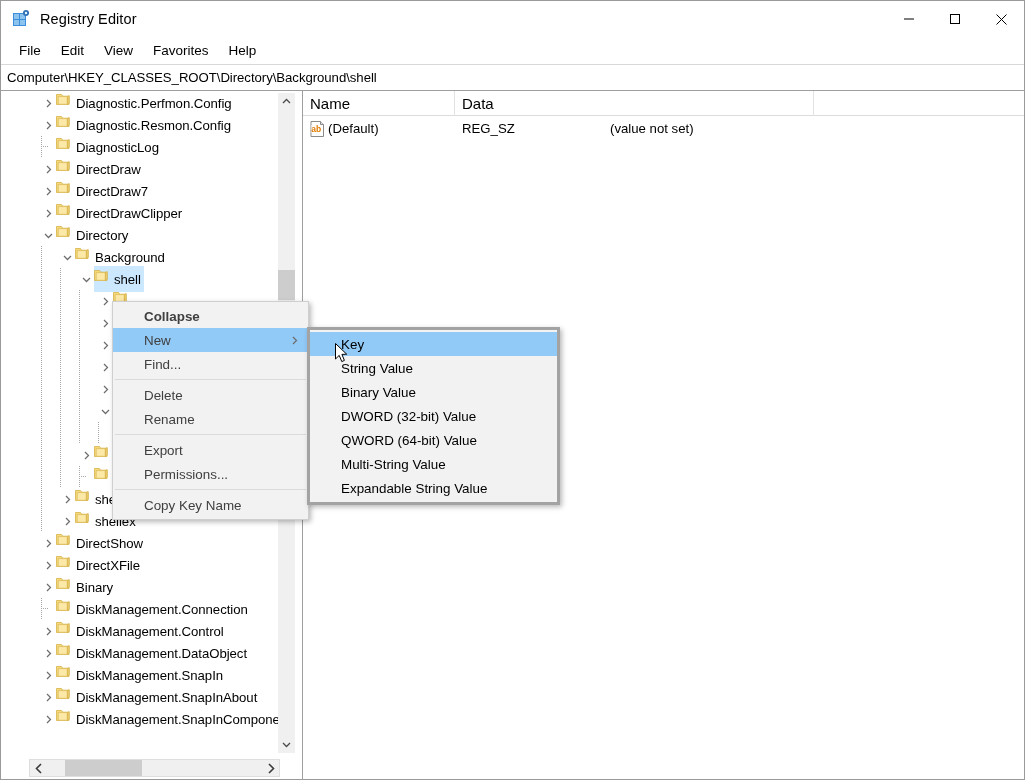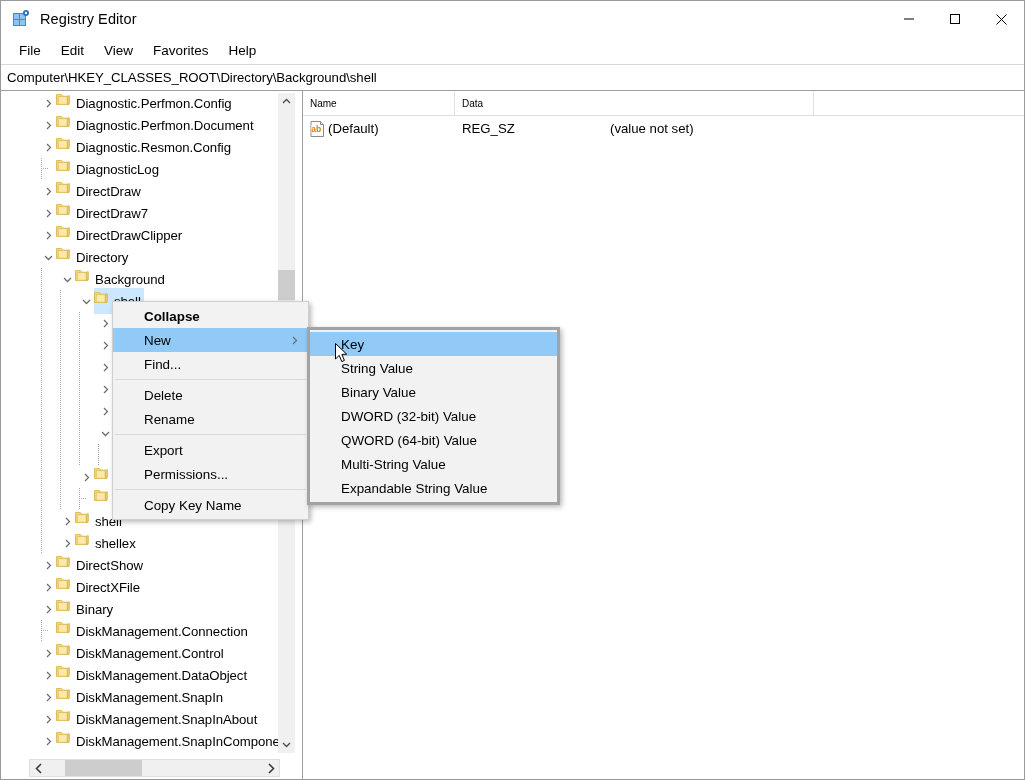--- a/index.html
+++ b/index.html
@@ -145,21 +145,21 @@
   #valpane {
     position: absolute; left: 277px; top: 0px; width: 744px; height: 688px;
     background: #ffffff; border-left: 1px solid #9e9e9e;
   }
   #val-header {
     position: relative; height: 25px; background: #ffffff;
     border-bottom: 1px solid #dcdcdc; display: flex;
   }
   .vh-cell {
     position: relative; display: flex; align-items: center;
-    font-size: 10px; color: #000; padding-left: 7px;
+    font-size: 15px; color: #000; padding-left: 7px;
     border-right: 1px solid #e2e2e2;
     height: 25px;
   }
   .vrow { display: flex; align-items: flex-end; height: 25px; }
   .vc {
     font-size: 13.2px; color: #000; display: flex; align-items: center;
     padding-left: 7px; height: 25px; overflow: hidden; white-space: nowrap;
   }
   .regsz-icon { width: 15px; height: 16px; position: relative; flex: none; margin-right: 3px; }
 
@@ -167,21 +167,21 @@
   #ctxmenu {
     position: absolute; left: 111px; top: 300px; width: 197px;
     background: #f2f2f2;
     border: 1px solid #cfcfcf;
     box-shadow: 2px 2px 5px rgba(0,0,0,0.28);
     padding: 2px 0 2px 0;
     z-index: 50;
   }
   .ctx-item {
     height: 24px; display: flex; align-items: center;
-    font-size: 13.4px; color: #000000; padding-left: 31px; position: relative;
+    font-size: 13.4px; color: #404040; padding-left: 31px; position: relative;
   }
   .ctx-item.bold { font-weight: bold; }
   .ctx-item.hl { background: #91c9f7; }
   .ctx-sep { height: 1px; background: #dadada; margin: 3px 2px 3px 2px; }
   .ctx-arrow {
     position: absolute; right: 9px; top: 0; height: 24px;
     display: flex; align-items: center;
   }
 
   
@@ -278,36 +278,20 @@
               <svg width="9" height="9" viewBox="0 0 9 9">
                 <polyline points="3,1 6.5,4.5 3,8" fill="none" stroke="#6d6d6d" stroke-width="1.25"></polyline>
               </svg>
             </div>
             <span class="t-label-wrap">
               <span class="t-folder"><svg width="15" height="13" viewBox="0 0 15 13">
                   <path d="M0.5,1.5 L5.5,1.5 L6.8,3.2 L13,3.2 L13,11.5 L0.5,11.5 Z" fill="#f6d97a" stroke="#d6b24a" stroke-width="0.8"></path>
                   <path d="M2.2,3.6 L11.4,3.6 L11.4,11.3 L2.2,11.3 Z" fill="#fce9a8" stroke="#dcbb5c" stroke-width="0.8"></path>
                   <path d="M11.4,3.6 L13.2,2.6 L13.2,10.3 L11.4,11.3 Z" fill="#f0cf74" stroke="#d6b24a" stroke-width="0.8"></path>
                 </svg></span>
-              <span class="t-label">Diagnostic.Perfmon.Document</span>
-            </span>
-          </div>
-          <div class="trow">
-            <div style="width: 10px; height: 22px; flex: 0 0 auto;"></div>
-            <div class="t-exp">
-              <svg width="9" height="9" viewBox="0 0 9 9">
-                <polyline points="3,1 6.5,4.5 3,8" fill="none" stroke="#6d6d6d" stroke-width="1.25"></polyline>
-              </svg>
-            </div>
-            <span class="t-label-wrap">
-              <span class="t-folder"><svg width="15" height="13" viewBox="0 0 15 13">
-                  <path d="M0.5,1.5 L5.5,1.5 L6.8,3.2 L13,3.2 L13,11.5 L0.5,11.5 Z" fill="#f6d97a" stroke="#d6b24a" stroke-width="0.8"></path>
-                  <path d="M2.2,3.6 L11.4,3.6 L11.4,11.3 L2.2,11.3 Z" fill="#fce9a8" stroke="#dcbb5c" stroke-width="0.8"></path>
-                  <path d="M11.4,3.6 L13.2,2.6 L13.2,10.3 L11.4,11.3 Z" fill="#f0cf74" stroke="#d6b24a" stroke-width="0.8"></path>
-                </svg></span>
               <span class="t-label">Diagnostic.Resmon.Config</span>
             </span>
           </div>
           <div class="trow">
             <div class="t-stub" style="left: 11px;"></div>
             <div class="t-dots" style="left: 11px;"></div>
             <div style="width: 10px; height: 22px; flex: 0 0 auto;"></div>
             <div class="t-exp"></div>
             <span class="t-label-wrap">
               <span class="t-folder"><svg width="15" height="13" viewBox="0 0 15 13">

